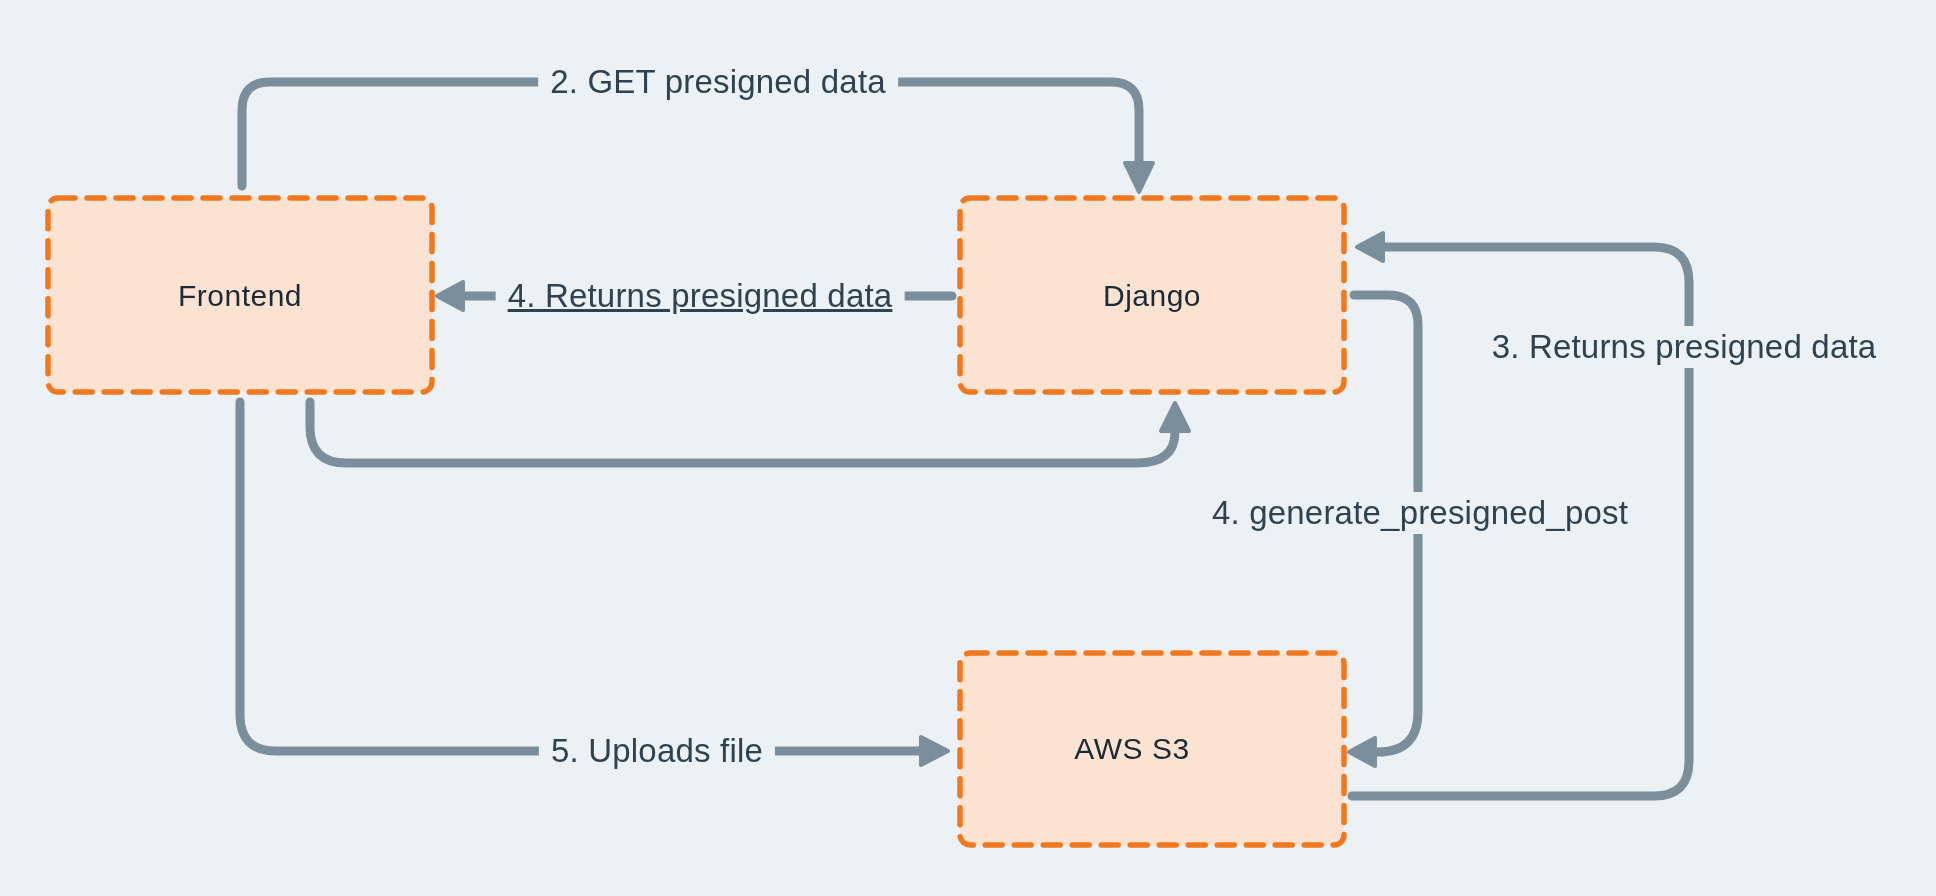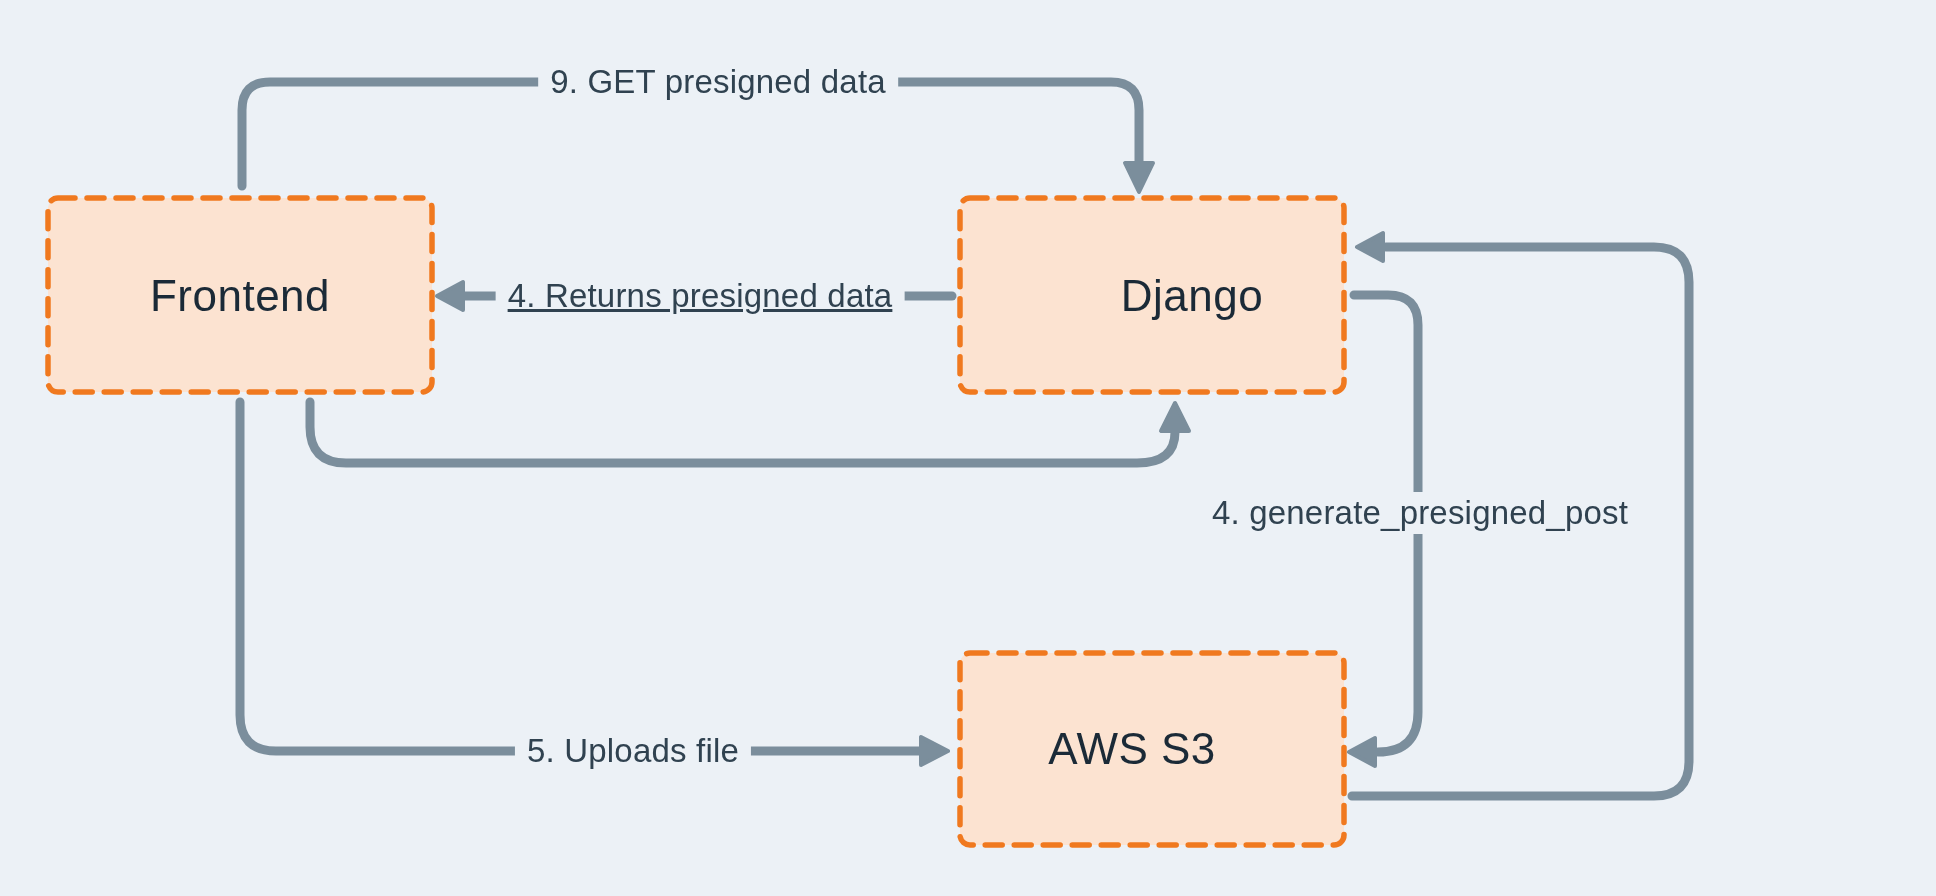--- a/index.html
+++ b/index.html
@@ -46,21 +46,21 @@
     stroke-dasharray: 17 12;
     stroke-linecap: round;
   }
   .label {
     position: absolute;
     transform: translate(-50%, -50%);
     white-space: pre;
     user-select: none;
   }
   .node-label {
-    font-size: 44px;
+    font-size: 30px;
     font-weight: 500;
     color: var(--node-label-text);
     letter-spacing: 0.5px;
   }
   .edge-label {
     font-size: 33px;
     font-weight: 500;
     color: var(--edge-label-text);
     background: var(--background);
     padding: 2px 12px;
@@ -91,21 +91,22 @@
 
     <path class="wire" d="M 1352 796 H 1654 Q 1689 796 1689 761 V 282 Q 1689 247 1654 247 H 1386"></path>
     <polygon class="head" points="1383,233 1383,261 1357,247"></polygon>
 
     <rect class="node-rect" x="48" y="198" width="384" height="194" rx="10"></rect>
     <rect class="node-rect" x="960" y="198" width="384" height="194" rx="10"></rect>
     <rect class="node-rect" x="960" y="653" width="384" height="192" rx="10"></rect>
   </svg>
 
   <div class="label node-label" style="left:240px; top:296px;">Frontend</div>
-  <div class="label node-label" style="left:1192px; top:296px;">Django</div>
+  <div class="label node-label" style="left:1152px; top:296px;">Django</div>
   <div class="label node-label" style="left:1132px; top:749px;">AWS S3</div>
 
-  <div class="label edge-label" style="left:718px; top:82px;">9. GET presigned data</div>
+  <div class="label edge-label" style="left:718px; top:82px;">2. GET presigned data</div>
   <div class="label edge-label" style="left:1420px; top:513px;">4. generate_presigned_post</div>
+  <div class="label edge-label" style="left:1684px; top:347px;">3. Returns presigned data</div>
   <div class="label edge-label" style="left:700px; top:296px;text-decoration:underline;">4. Returns presigned data</div>
-  <div class="label edge-label" style="left:633px; top:751px;text-align:right;">5. Uploads file</div>
+  <div class="label edge-label" style="left:657px; top:751px;text-align:right;">5. Uploads file</div>
 
 </div>
 
 </body></html>

